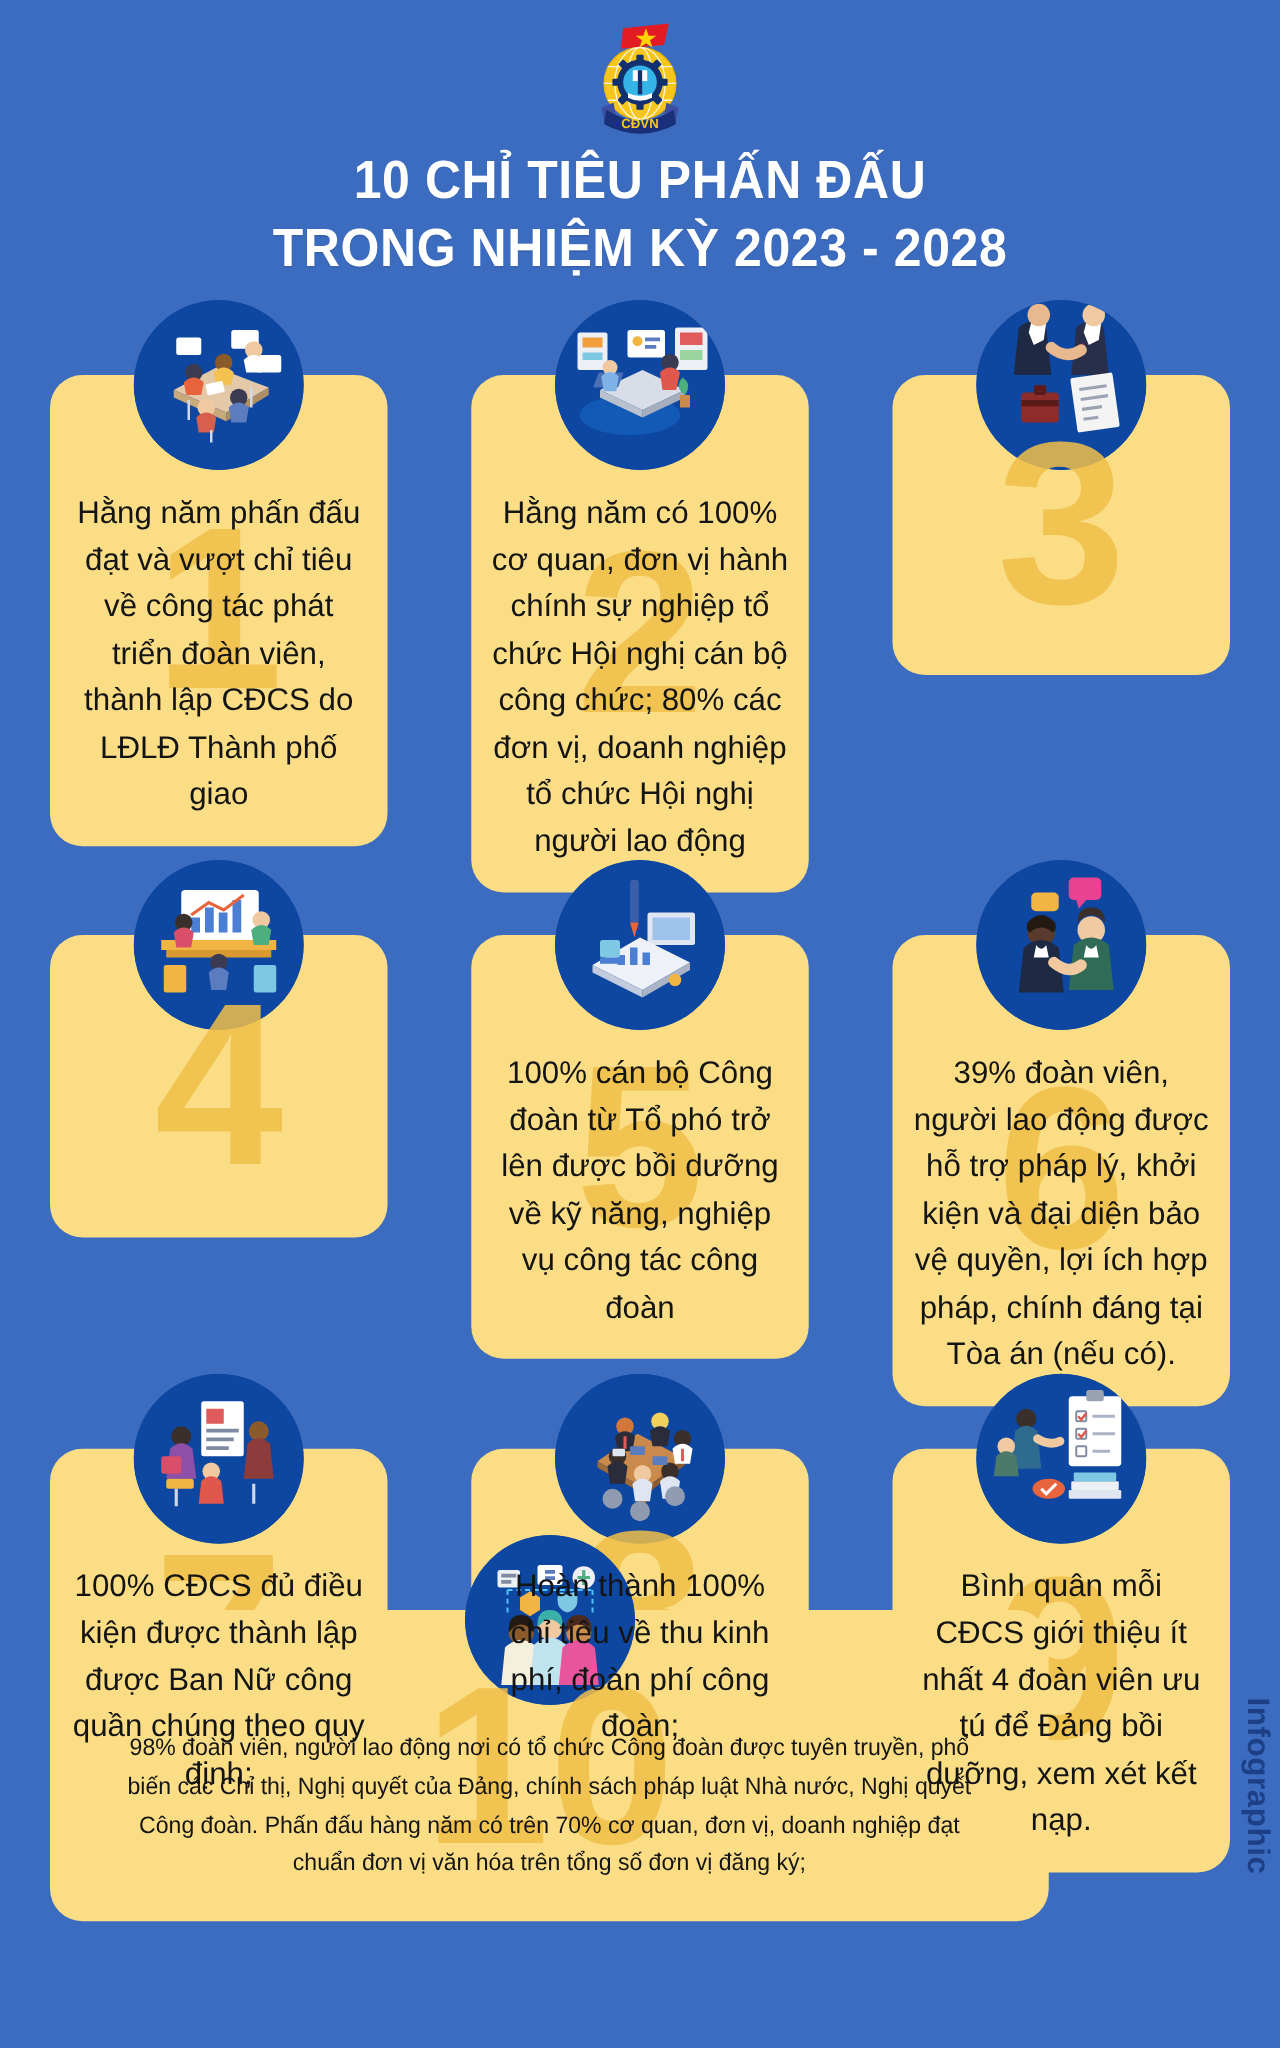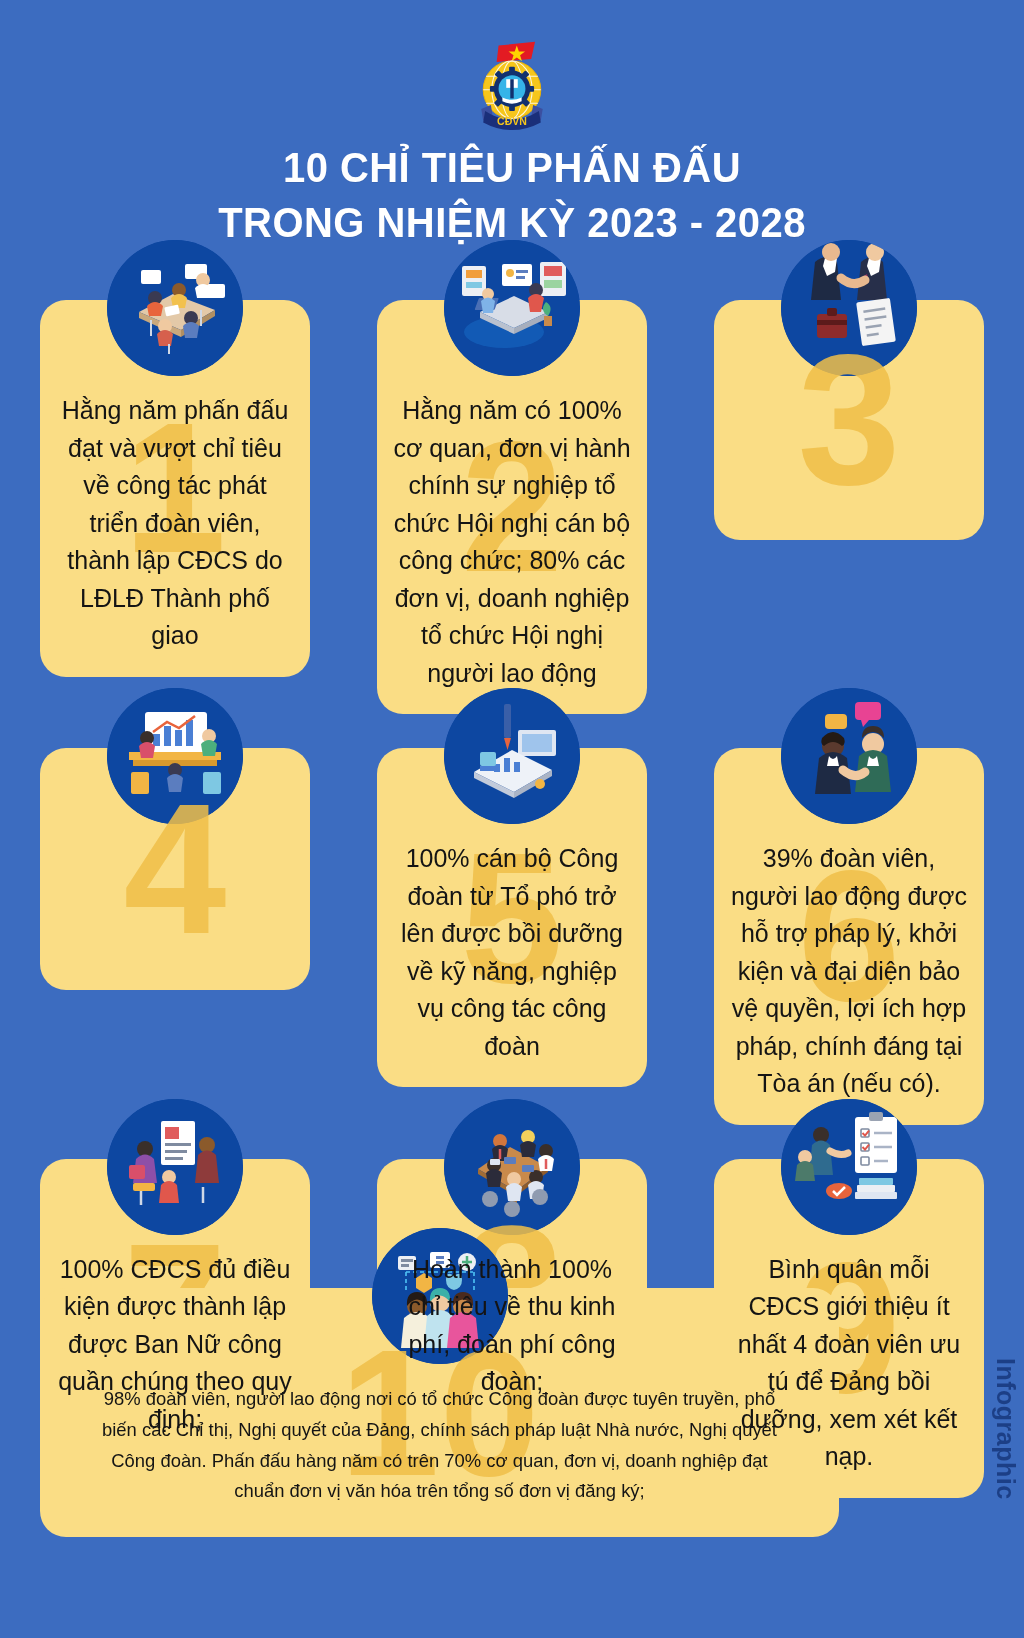--- a/index.html
+++ b/index.html
@@ -17,21 +17,21 @@
     position: relative;
     width: 1024px;
     height: 1638px;
     background: #3c6cc0;
   }
 
   
   .header {
     position: relative;
     width: 100%;
-    padding-top: 36px;
+    padding-top: 13px;
     text-align: center;
   }
 
   .logo-wrap {
     width: 96px;
     height: 96px;
     margin: 0 auto 8px auto;
     display: block;
   }
 

